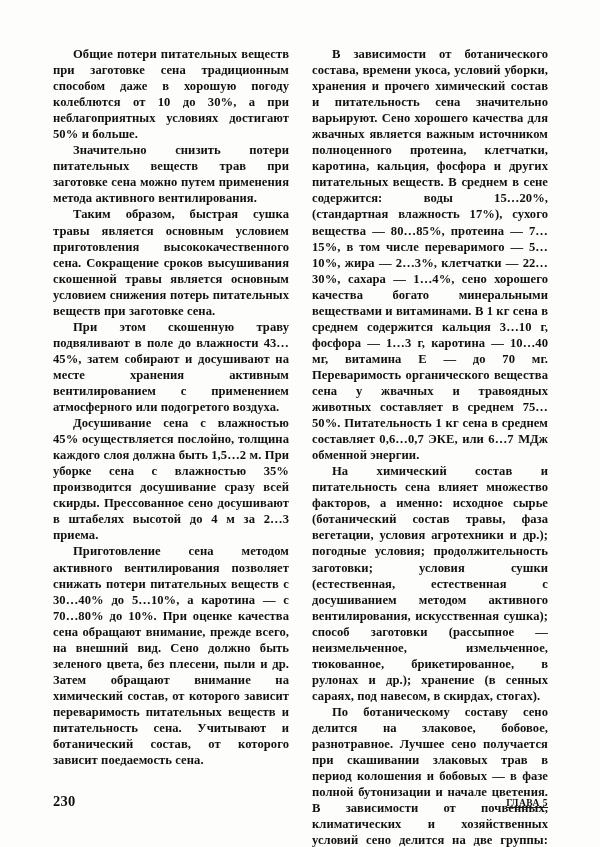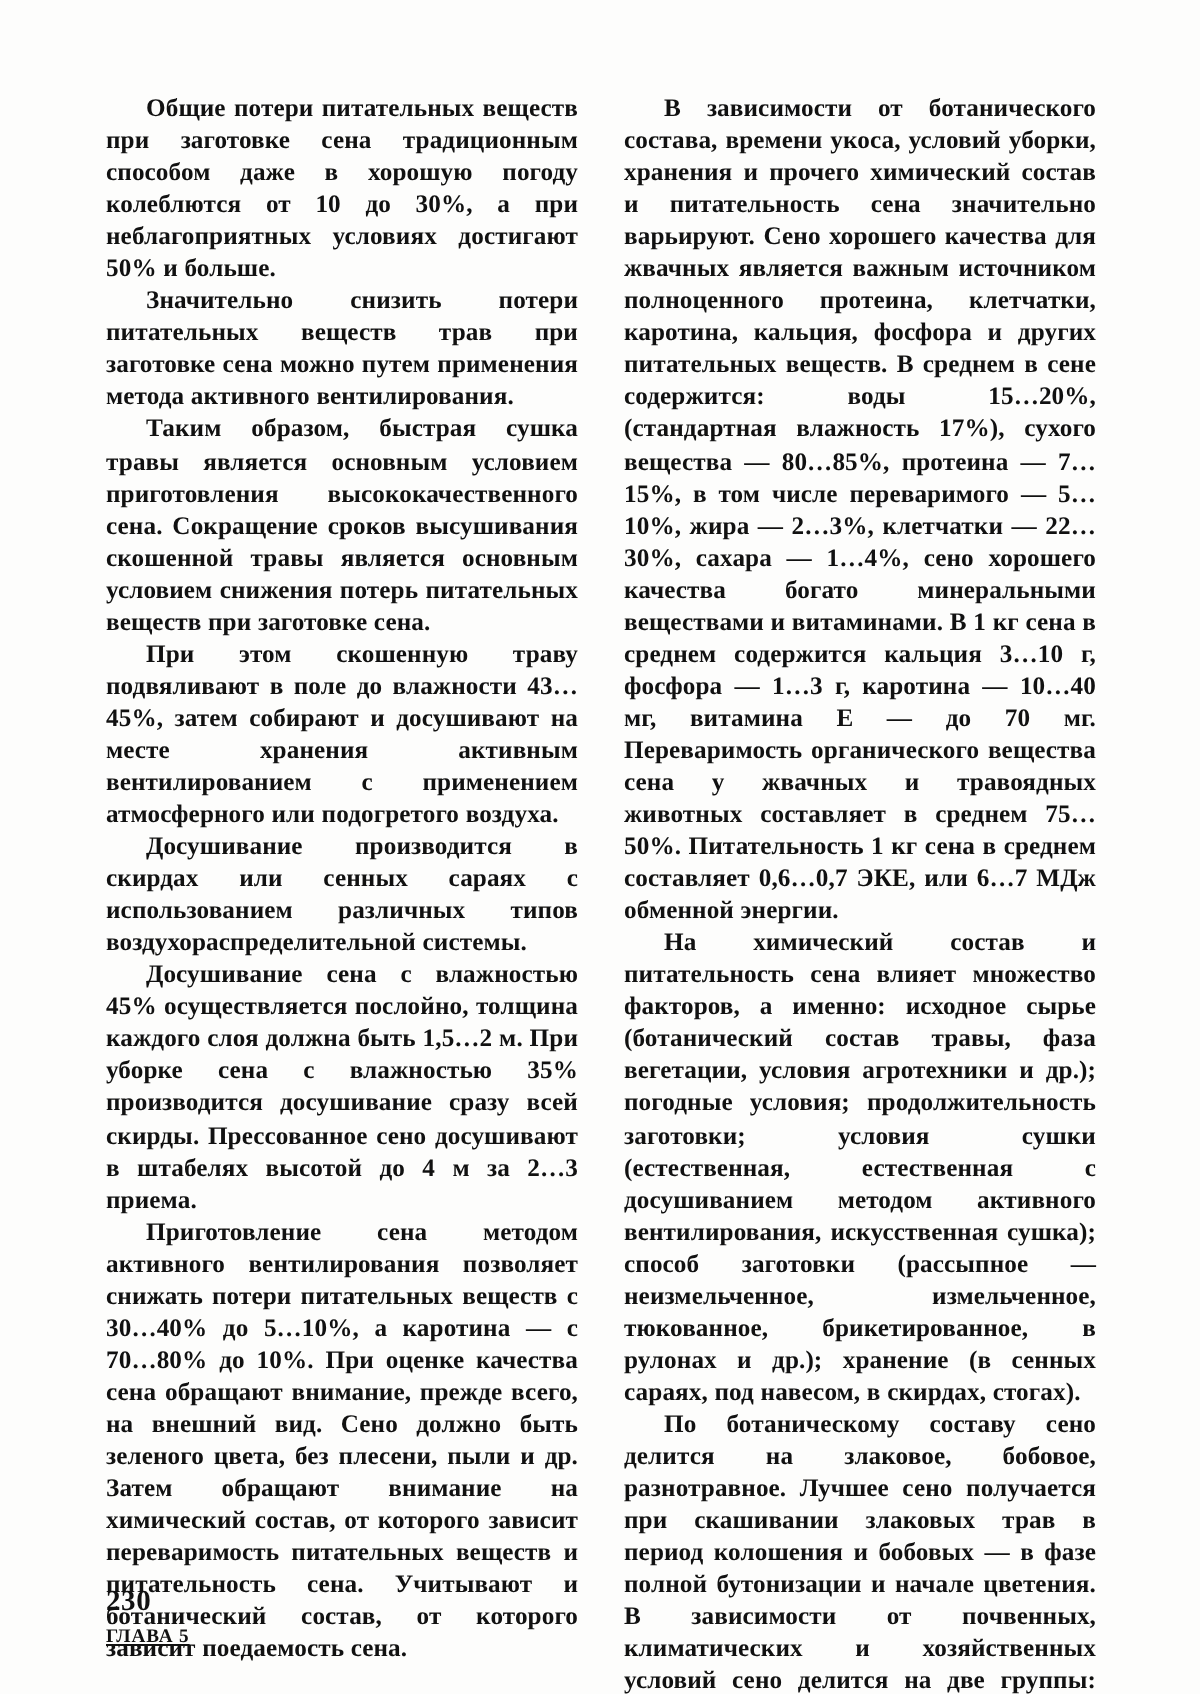--- a/index.html
+++ b/index.html
@@ -58,21 +58,20 @@
 
   .page-footer {
     position: absolute;
     left: 53px;
     right: 52px;
     top: 792px;
     height: 20px;
     display: flex;
     align-items: baseline;
     justify-content: space-between;
-    flex-direction: column;
   }
 
   .folio {
     font-size: 14.5px;
     font-weight: 700;
     letter-spacing: 0.3px;
     line-height: 18px;
   }
 
   .chapter-marker {
@@ -89,21 +88,20 @@
 
 <div class="page">
 
   <div class="page-body">
 
     <div class="column">
       <p class="para">Общие потери питательных веществ при заготовке сена традиционным способом даже в хорошую погоду колеблются от 10 до 30%, а при неблагоприятных условиях достигают 50% и больше.</p>
       <p class="para">Значительно снизить потери питательных веществ трав при заготовке сена можно путем применения метода активного вентилирования.</p>
       <p class="para">Таким образом, быстрая сушка травы является основным условием приготовления высококачественного сена. Сокращение сроков высушивания скошенной травы является основным условием снижения потерь питательных веществ при заготовке сена.</p>
       <p class="para">При этом скошенную траву подвяливают в поле до влажности 43…45%, затем собирают и досушивают на месте хранения активным вентилированием с применением атмосферного или подогретого воздуха.</p>
-      <p class="para">Досушивание производится в скирдах или сенных сараях с использованием различных типов воздухораспределительной системы.</p>
       <p class="para">Досушивание сена с влажностью 45% осуществляется послойно, толщина каждого слоя должна быть 1,5…2 м. При уборке сена с влажностью 35% производится досушивание сразу всей скирды. Прессованное сено досушивают в штабелях высотой до 4 м за 2…3 приема.</p>
       <p class="para">Приготовление сена методом активного вентилирования позволяет снижать потери питательных веществ с 30…40% до 5…10%, а каротина — с 70…80% до 10%. При оценке качества сена обращают внимание, прежде всего, на внешний вид. Сено должно быть зеленого цвета, без плесени, пыли и др. Затем обращают внимание на химический состав, от которого зависит переваримость питательных веществ и питательность сена. Учитывают и ботанический состав, от которого зависит поедаемость сена.</p>
     </div>
 
     <div class="column">
       <p class="para">В зависимости от ботанического состава, времени укоса, условий уборки, хранения и прочего химический состав и питательность сена значительно варьируют. Сено хорошего качества для жвачных является важным источником полноценного протеина, клетчатки, каротина, кальция, фосфора и других питательных веществ. В среднем в сене содержится: воды 15…20%, (стандартная влажность 17%), сухого вещества — 80…85%, протеина — 7…15%, в том числе переваримого — 5…10%, жира — 2…3%, клетчатки — 22…30%, сахара — 1…4%, сено хорошего качества богато минеральными веществами и витаминами. В 1 кг сена в среднем содержится кальция 3…10 г, фосфора — 1…3 г, каротина — 10…40 мг, витамина Е — до 70 мг. Переваримость органического вещества сена у жвачных и травоядных животных составляет в среднем 75…50%. Питательность 1 кг сена в среднем составляет 0,6…0,7 ЭКЕ, или 6…7 МДж обменной энергии.</p>
       <p class="para">На химический состав и питательность сена влияет множество факторов, а именно: исходное сырье (ботанический состав травы, фаза вегетации, условия агротехники и др.); погодные условия; продолжительность заготовки; условия сушки (естественная, естественная с досушиванием методом активного вентилирования, искусственная сушка); способ заготовки (рассыпное — неизмельченное, измельченное, тюкованное, брикетированное, в рулонах и др.); хранение (в сенных сараях, под навесом, в скирдах, стогах).</p>
       <p class="para">По ботаническому составу сено делится на злаковое, бобовое, разнотравное. Лучшее сено получается при скашивании злаковых трав в период колошения и бобовых — в фазе полной бутонизации и начале цветения. В зависимости от почвенных, климатических и хозяйственных условий сено делится на две группы: сено посевных трав и</p>
     </div>
 

